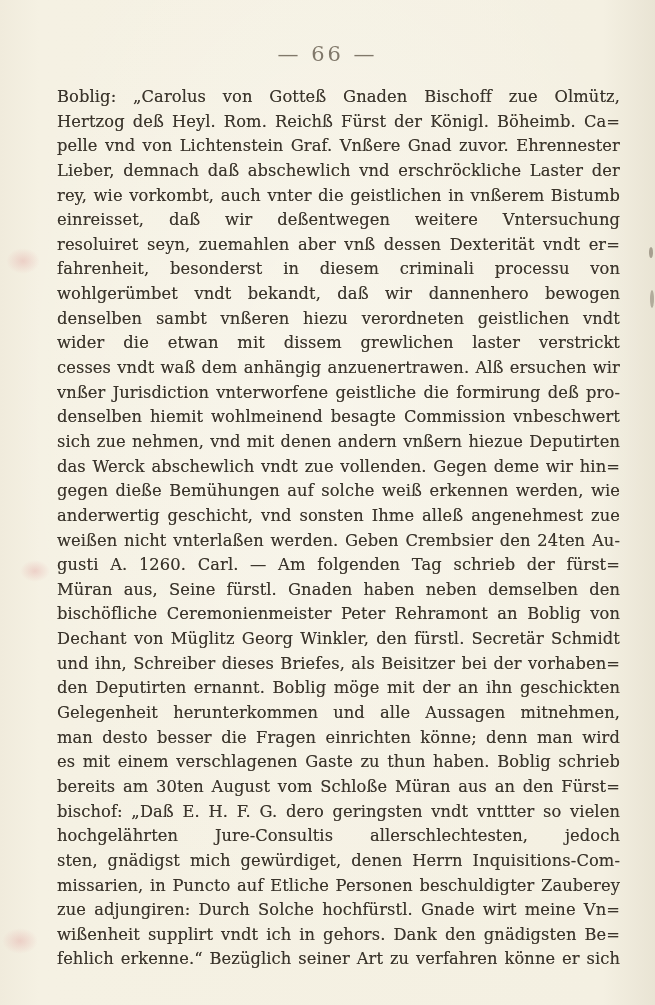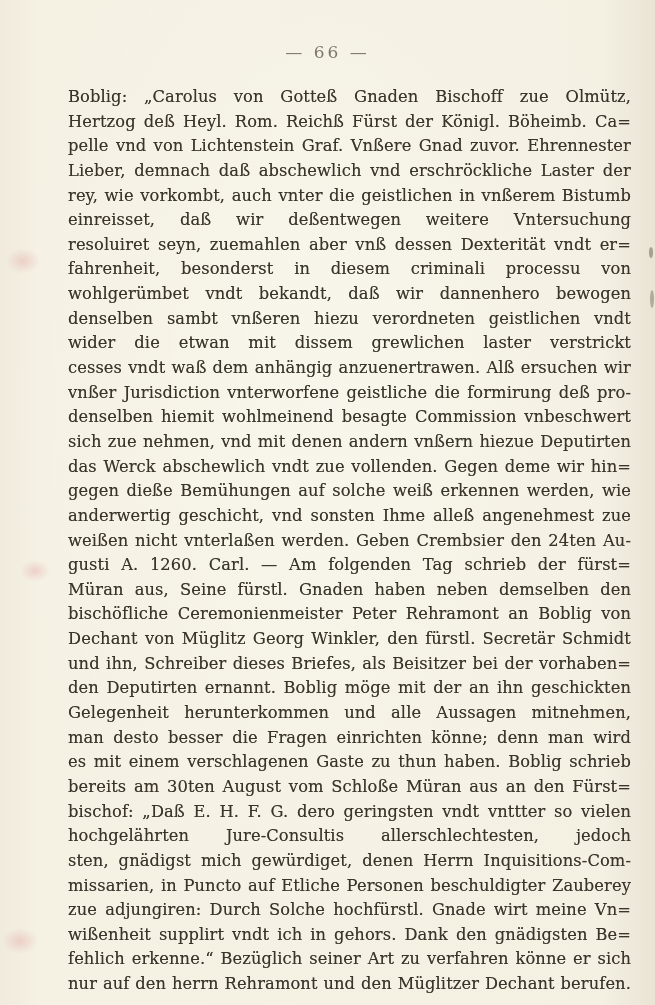--- a/index.html
+++ b/index.html
@@ -20,30 +20,29 @@
       #f3efe1;
     font-family: "DejaVu Serif", "Liberation Serif", serif;
     color: #38332a;
   }
   .page-header {
     position: absolute;
     top: 42px;
     left: 0;
     width: 100%;
     text-align: center;
-    font-size: 17px;
+    font-size: 21px;
     letter-spacing: 3px;
     color: #80786a;
   }
   .body-text {
     position: absolute;
     top: 85px;
     left: 57px;
     width: 563px;
-    margin-left: 11px;
   }
   .line {
     font-size: 16.3px;
     line-height: 24.65px;
     height: 24.65px;
     overflow: hidden;
     text-align: justify;
     text-align-last: justify;
     color: #3a342b;
     text-shadow: 0 0 0.4px rgba(58,52,43,0.55);
@@ -101,21 +100,20 @@
       <div class="line">man desto besser die Fragen einrichten könne; denn man wird</div>
       <div class="line">es mit einem verschlagenen Gaste zu thun haben. Boblig schrieb</div>
       <div class="line">bereits am 30ten August vom Schloße Müran aus an den Fürst=</div>
       <div class="line">bischof: „Daß E. H. F. G. dero geringsten vndt vnttter so vielen</div>
       <div class="line">hochgelährten Jure-Consultis allerschlechtesten, jedoch gehorsam=</div>
       <div class="line">sten, gnädigst mich gewürdiget, denen Herrn Inquisitions-Com-</div>
       <div class="line">missarien, in Puncto auf Etliche Personen beschuldigter Zauberey</div>
       <div class="line">zue adjungiren: Durch Solche hochfürstl. Gnade wirt meine Vn=</div>
       <div class="line">wißenheit supplirt vndt ich in gehors. Dank den gnädigsten Be=</div>
       <div class="line">fehlich erkenne.“ Bezüglich seiner Art zu verfahren könne er sich</div>
-      <div class="line">nur auf den herrn Rehramont und den Müglitzer Dechant berufen.</div>
     </div>
 
   <div class="smudge m1"></div>
   <div class="smudge m2"></div>
   <div class="smudge m3"></div>
   <div class="speck s1"></div>
   <div class="speck s2"></div>
 </div>
 
 </body></html>

